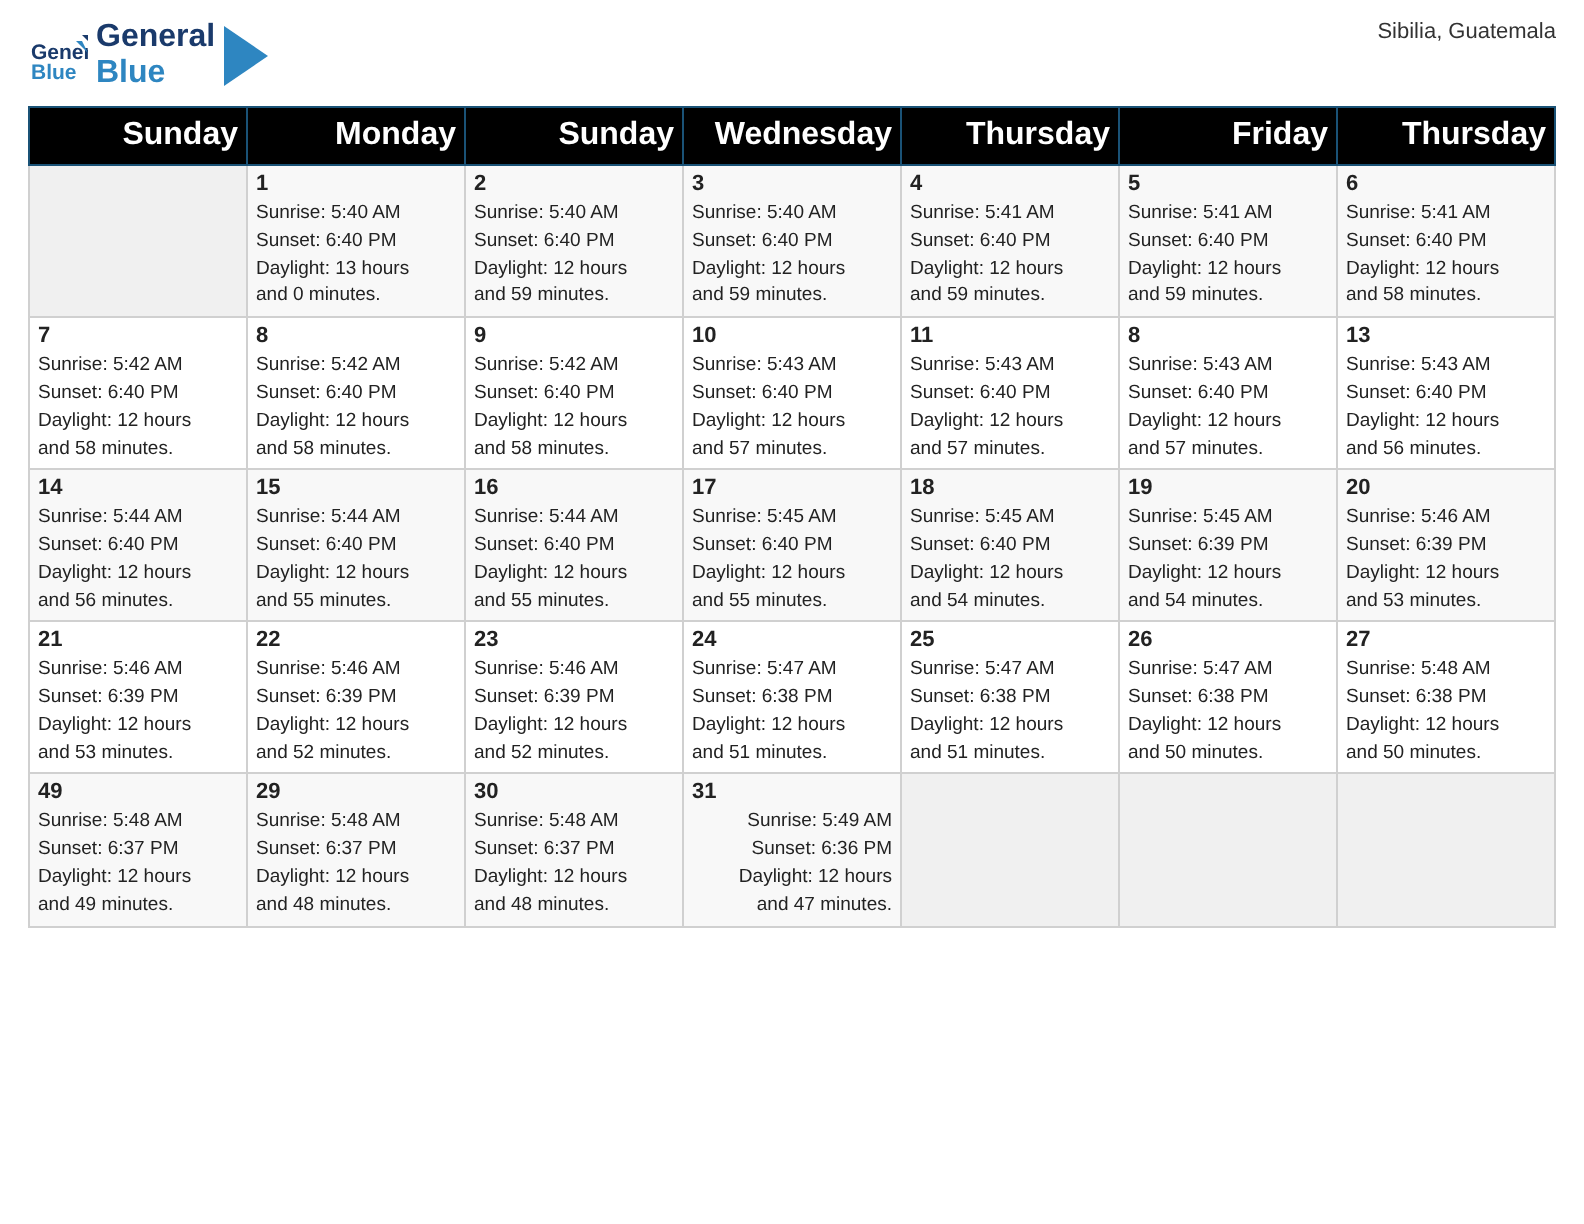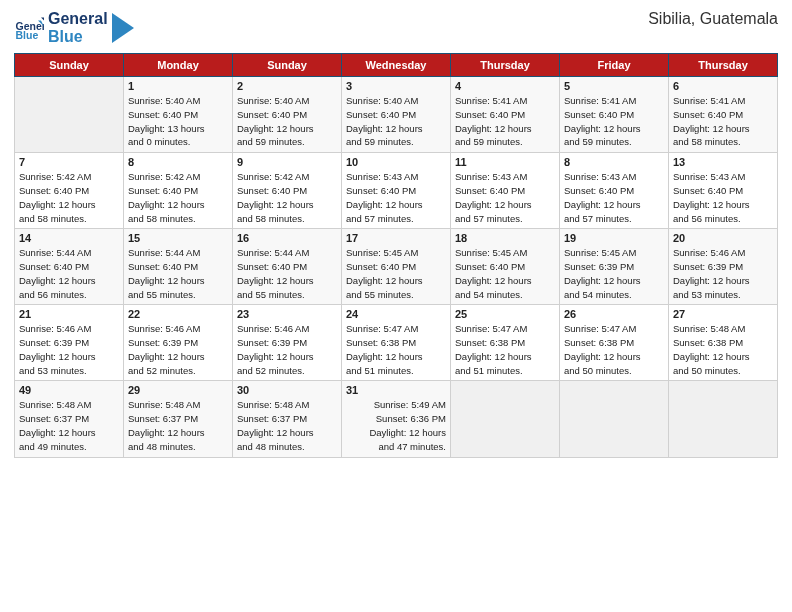--- a/index.html
+++ b/index.html
@@ -34,34 +34,34 @@
     .title-block {
       text-align: right;
     }
     .main-title {
       font-size: 32px;
       font-weight: bold;
       color: #1a1a2e;
       line-height: 1.1;
     }
     .subtitle {
-      font-size: 16px;
+      font-size: 11px;
       color: #333;
     }
     table {
       width: 100%;
       border-collapse: collapse;
       font-size: 10px;
     }
     thead tr th {
-      background-color: #b91c1c;
+      background-color: #000000;
       color: #fff;
       padding: 5px 4px;
-      text-align: center;
-      font-size: 11px;
+      text-align: right;
+      font-size: 16px;
       font-weight: bold;
       border: 1px solid #1a5276;
     }
     tbody tr td {
       border: 1px solid #d0d0d0;
       padding: 3px 4px;
       vertical-align: top;
       font-size: 9.5px;
       color: #222;
       background: #fff;

